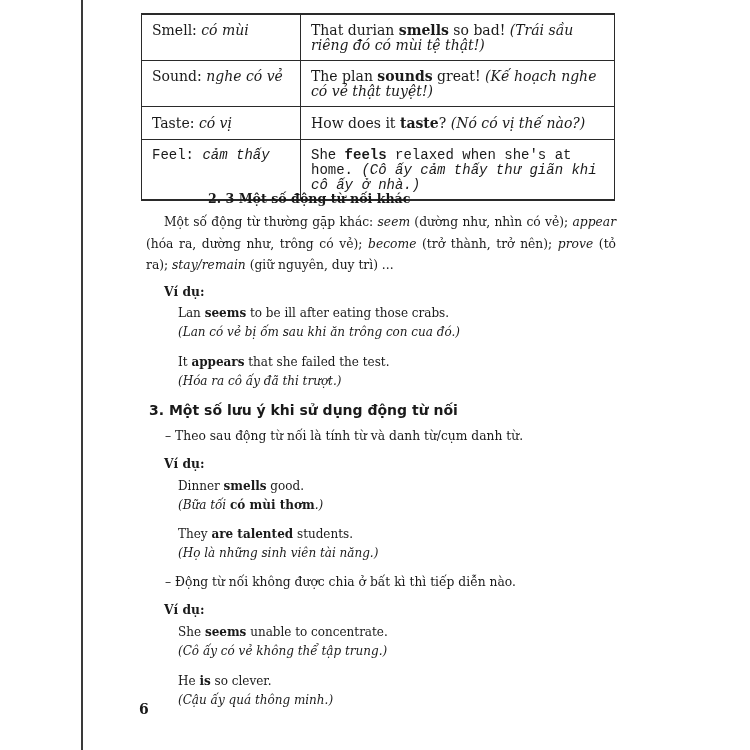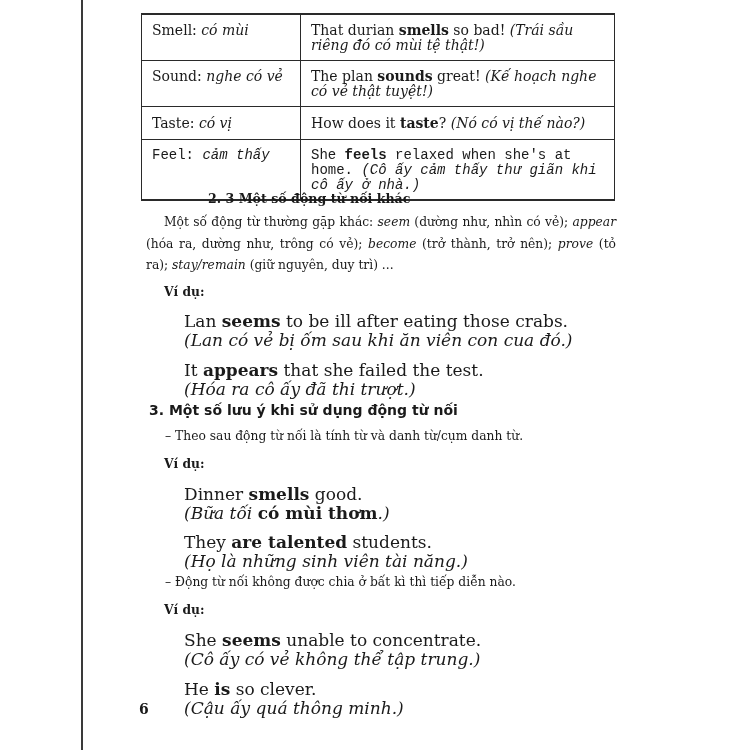--- a/index.html
+++ b/index.html
@@ -76,25 +76,24 @@
   .para {
     position: absolute;
     left: 146px;
     width: 470px;
     font-size: 12.3px;
     line-height: 21.5px;
     text-align: justify;
   }
   .example {
     position: absolute;
-    left: 184px;
-    font-size: 17px;
+    left: 178px;
+    font-size: 12px;
     line-height: 19px;
     white-space: nowrap;
-    margin-top: 8px;
   }
   .page-number {
     position: absolute;
     left: 139px;
     top: 701px;
     font-weight: bold;
     font-size: 14px;
   }
 </style>
 </head>
@@ -126,21 +125,21 @@
     </table>
 
   <div class="block heading-serif" style="left:164px; top:189px;margin-left:44px;">2. 3 Một số động từ nối khác</div>
 
   <div class="para" style="top:212px; text-indent:18px;"><span>Một số động từ thường gặp khác: </span><span class="i">seem</span><span> (dường như, nhìn có vẻ); </span><span class="i">appear</span><span> (hóa ra, dường như, trông có vẻ); </span><span class="i">become</span><span> (trở thành, trở nên); </span><span class="i">prove</span><span> (tỏ ra); </span><span class="i">stay/remain</span><span> (giữ nguyên, duy trì) ...</span></div>
 
   <div class="block b" style="left:164px; top:282px;">Ví dụ:</div>
 
   <div class="example" style="top:304px;">
     <div><span>Lan </span><span class="b">seems</span><span> to be ill after eating those crabs.</span></div>
-    <div class="i">(Lan có vẻ bị ốm sau khi ăn viên con cua đó.)</div>
+    <div class="i">(Lan có vẻ bị ốm sau khi ăn trông con cua đó.)</div>
   </div>
 
   <div class="example" style="top:353px;">
     <div><span>It </span><span class="b">appears</span><span> that she failed the test.</span></div>
     <div class="i">(Hóa ra cô ấy đã thi trượt.)</div>
   </div>
 
   <div class="block heading-sans" style="left:149px; top:400px;">3. Một số lưu ý khi sử dụng động từ nối</div>
 
   <div class="block" style="left:165px; top:426px;">– Theo sau động từ nối là tính từ và danh từ/cụm danh từ.</div>

